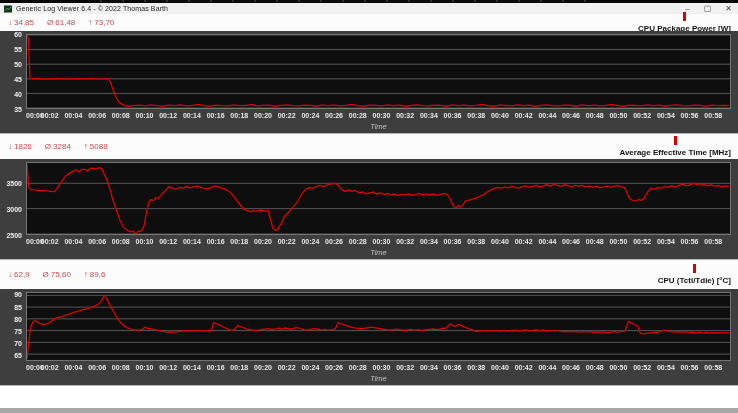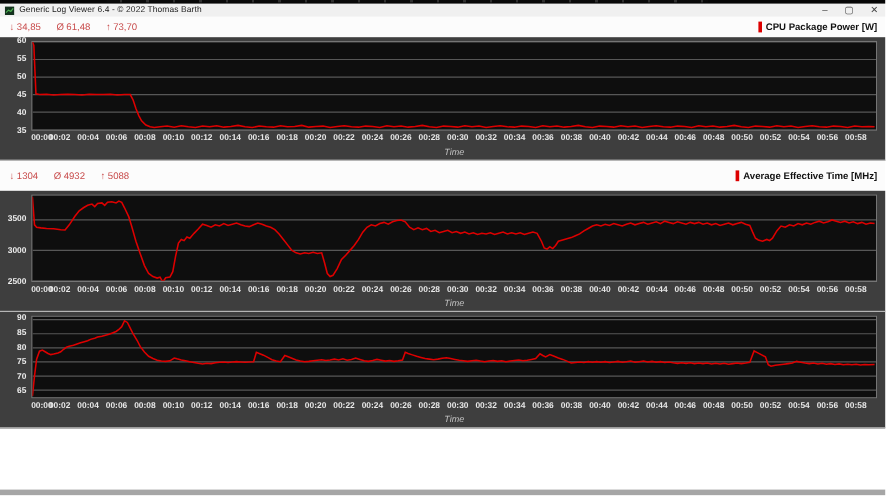--- a/index.html
+++ b/index.html
@@ -35,21 +35,21 @@
   .panel { display:flex; flex-direction:column; }
   .stats-row {
     background:#fcfcfc; display:flex; align-items:center;
     padding:0 7px 0 8px; gap:13px;
   }
   .p1 .stats-row { height:17px; }
   .p2 .stats-row { height:25px; }
   .p3 .stats-row { height:29px; }
   .stat { color:var(--stat-red,#c84b4b); font-size:8px; white-space:nowrap; }
   .stat .sym { margin-right:2px; }
-  .legend { margin-left:auto; display:flex; align-items:center; gap:3px; }
+  .legend { margin-left:auto; display:flex; align-items:center; gap:3px;flex-direction:column; }
   .legend-mark { width:3px; height:9px; background:var(--accent-red,#dd0000); display:inline-block; }
   .legend-text { font-size:8px; font-weight:bold; color:#111; white-space:nowrap; }
   
   .chart-area { background:#3e3e3e; display:flex; flex-direction:column; border-bottom:1px solid #b5b5b5; }
   .p1 .chart-area { height:103px; }
   .p2 .chart-area { height:101px; }
   .p3 .chart-area { height:97px; }
   .plot-wrap { flex:1; position:relative; margin:3px 7px 0 26px; }
   .plot-svg {
     position:absolute; inset:0; width:100%; height:100%;
@@ -158,22 +158,22 @@
           <span class="xtick" style="left: 90.7563%;">00:54</span>
           <span class="xtick" style="left: 94.1176%;">00:56</span>
           <span class="xtick" style="left: 97.479%;">00:58</span>
         </div>
       <div class="time-label">Time</div>
     </div>
   </section>
 
   <section class="panel p2">
     <div class="stats-row">
-      <span class="stat"><span class="sym">↓</span><span class="val">1304</span></span>
-      <span class="stat"><span class="sym">Ø</span><span class="val">4932</span></span>
+      <span class="stat"><span class="sym">↓</span><span class="val">1826</span></span>
+      <span class="stat"><span class="sym">Ø</span><span class="val">3284</span></span>
       <span class="stat"><span class="sym">↑</span><span class="val">5088</span></span>
       <span class="legend">
           <span class="legend-mark"></span>
           <span class="legend-text">Average Effective Time [MHz]</span>
         </span>
     </div>
     <div class="chart-area chart">
       <div class="plot-wrap">
         <div class="yaxis">
             <span class="ytick" style="top: 28.5714%;">3500</span>
@@ -217,20 +217,29 @@
           <span class="xtick" style="left: 87.395%;">00:52</span>
           <span class="xtick" style="left: 90.7563%;">00:54</span>
           <span class="xtick" style="left: 94.1176%;">00:56</span>
           <span class="xtick" style="left: 97.479%;">00:58</span>
         </div>
       <div class="time-label">Time</div>
     </div>
   </section>
 
   <section class="panel p3">
+    <div class="stats-row">
+      <span class="stat"><span class="sym">↓</span><span class="val">62,9</span></span>
+      <span class="stat"><span class="sym">Ø</span><span class="val">75,60</span></span>
+      <span class="stat"><span class="sym">↑</span><span class="val">89,6</span></span>
+      <span class="legend">
+          <span class="legend-mark"></span>
+          <span class="legend-text">CPU (Tctl/Tdie) [°C]</span>
+        </span>
+    </div>
     <div class="chart-area chart">
       <div class="plot-wrap">
         <div class="yaxis">
             <span class="ytick" style="top: 3.50877%;">90</span>
             <span class="ytick" style="top: 21.0526%;">85</span>
             <span class="ytick" style="top: 38.5965%;">80</span>
             <span class="ytick" style="top: 56.1404%;">75</span>
             <span class="ytick" style="top: 73.6842%;">70</span>
             <span class="ytick" style="top: 91.2281%;">65</span>
           </div>

